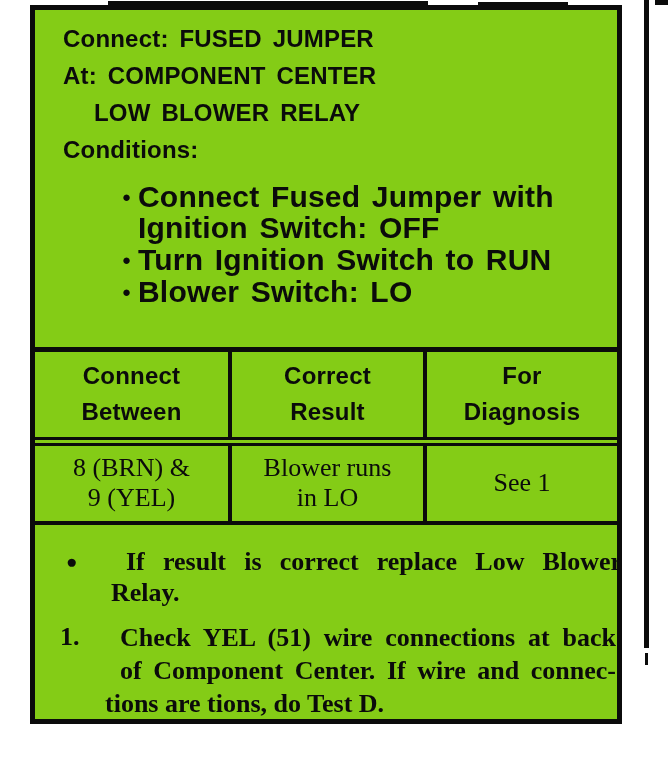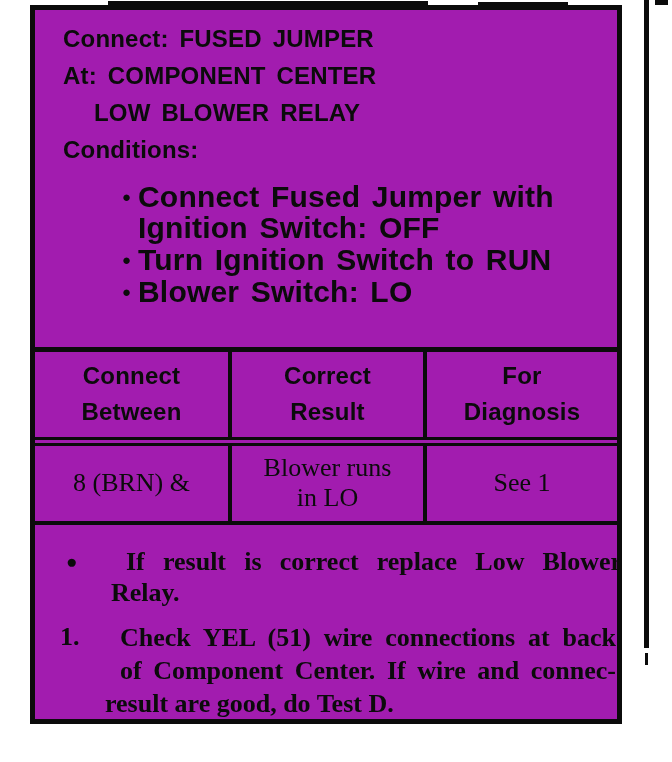--- a/index.html
+++ b/index.html
@@ -19,21 +19,21 @@
 
   
   .doc-box {
     position: absolute;
     left: 30px;
     top: 5px;
     width: 592px;
     height: 719px;
     border: 5px solid #0b0b0b;
     box-sizing: border-box;
-    background: #a21caf;
+    background: #84cc16;
     display: flex;
     flex-direction: column;
   }
 
   
   .proc-section {
     height: 328px;
     box-sizing: content-box;
     border-bottom: 5px solid #0b0b0b;
     padding: 10px 0 0 28px;
@@ -246,20 +246,21 @@
     </div>
     <div class="tbl-cell tbl-col3">
       <div class="th-line">For</div>
       <div class="th-line">Diagnosis</div>
     </div>
   </div>
 
   <div class="tbl-data-row">
     <div class="tbl-cell tbl-col1">
       <div class="td-line">8 (BRN) &amp;</div>
+      <div class="td-line">9 (YEL)</div>
     </div>
     <div class="tbl-cell tbl-col2">
       <div class="td-line">Blower runs</div>
       <div class="td-line">in LO</div>
     </div>
     <div class="tbl-cell tbl-col3">
       <div class="td-line">See 1</div>
     </div>
   </div>
 
@@ -269,18 +270,18 @@
       <div class="note-body">
         <div class="note-line stretch">If result is correct replace Low Blower</div>
         <div class="note-line">Relay.</div>
       </div>
     </div>
     <div class="note num-note">
       <div class="note-marker">1.</div>
       <div class="note-body">
         <div class="note-line stretch">Check YEL (51) wire connections at back</div>
         <div class="note-line stretch">of Component Center. If wire and connec-</div>
-        <div class="note-line">result are good, do Test D.</div>
+        <div class="note-line">tions are tions, do Test D.</div>
       </div>
     </div>
   </div>
 
 </div>
 
 </body></html>

